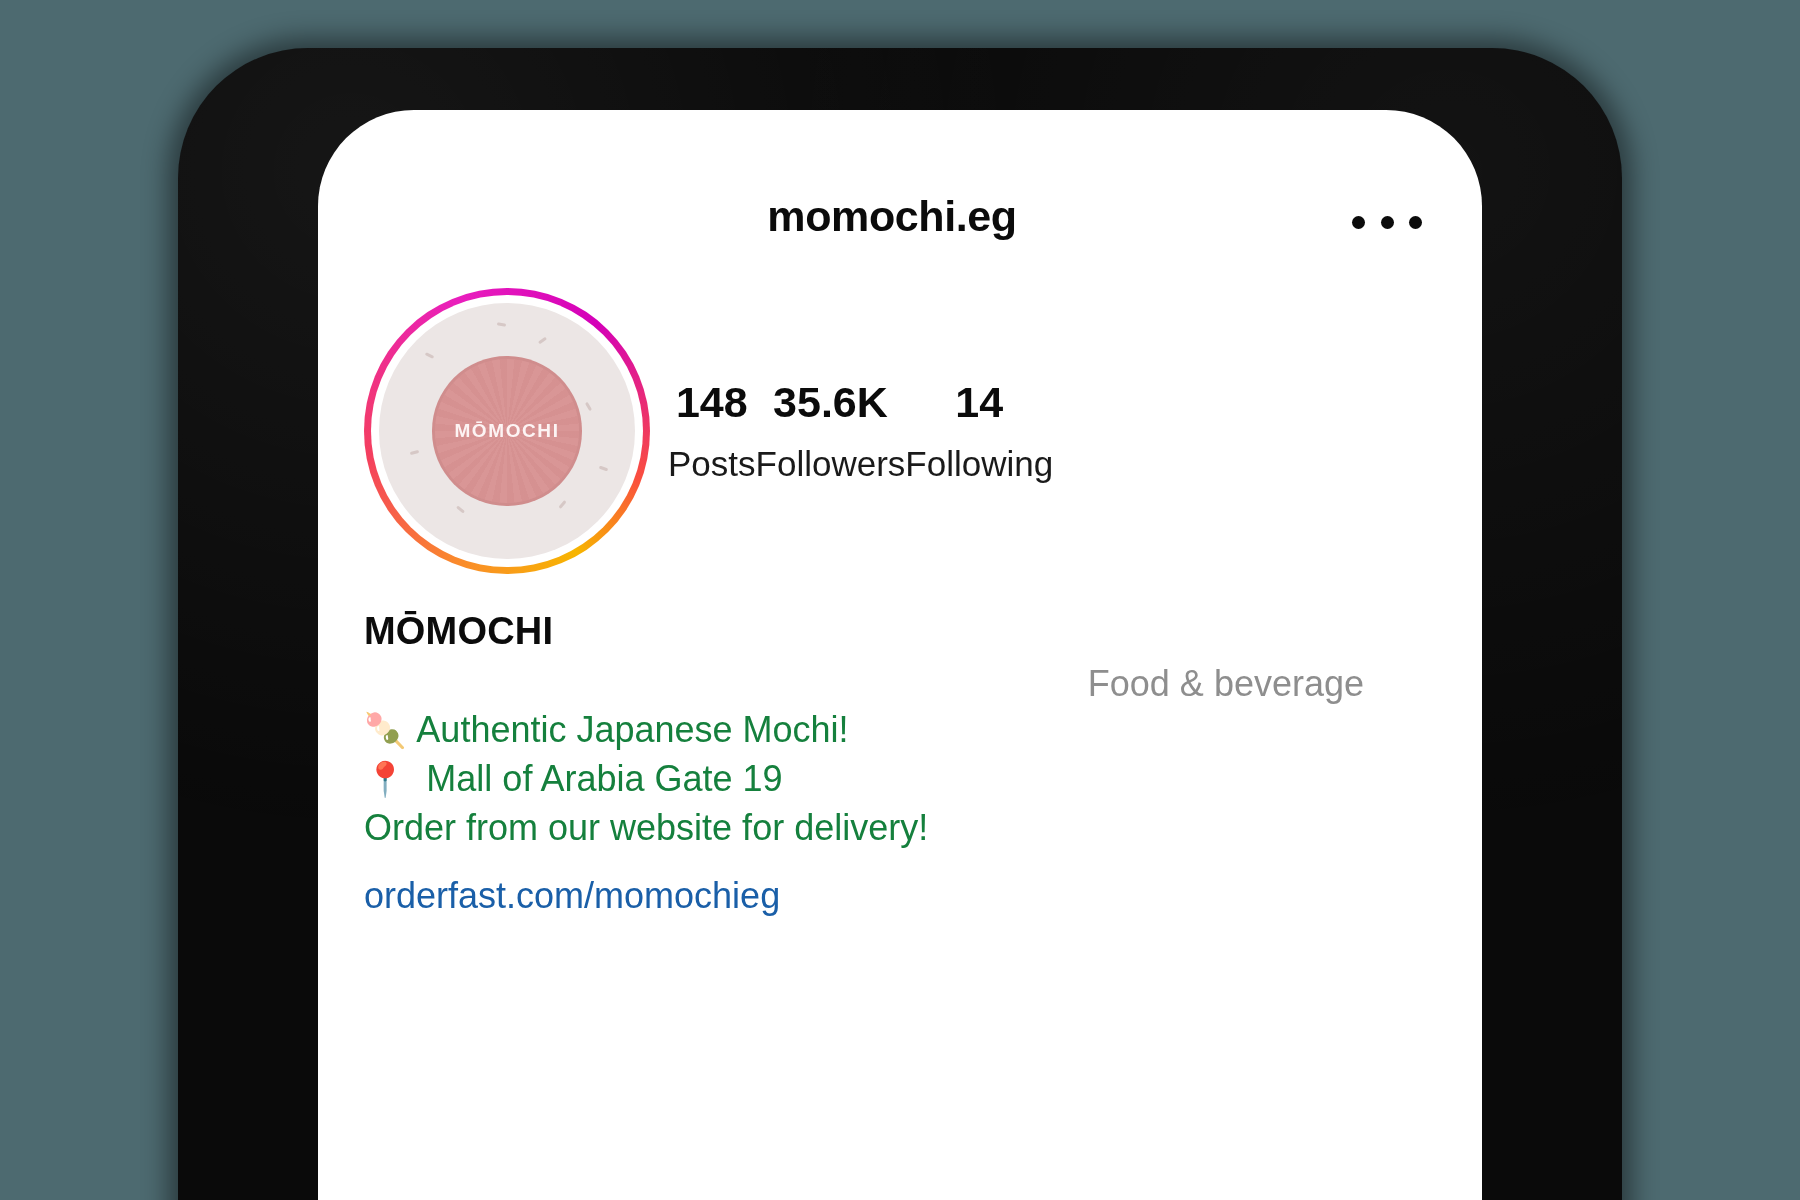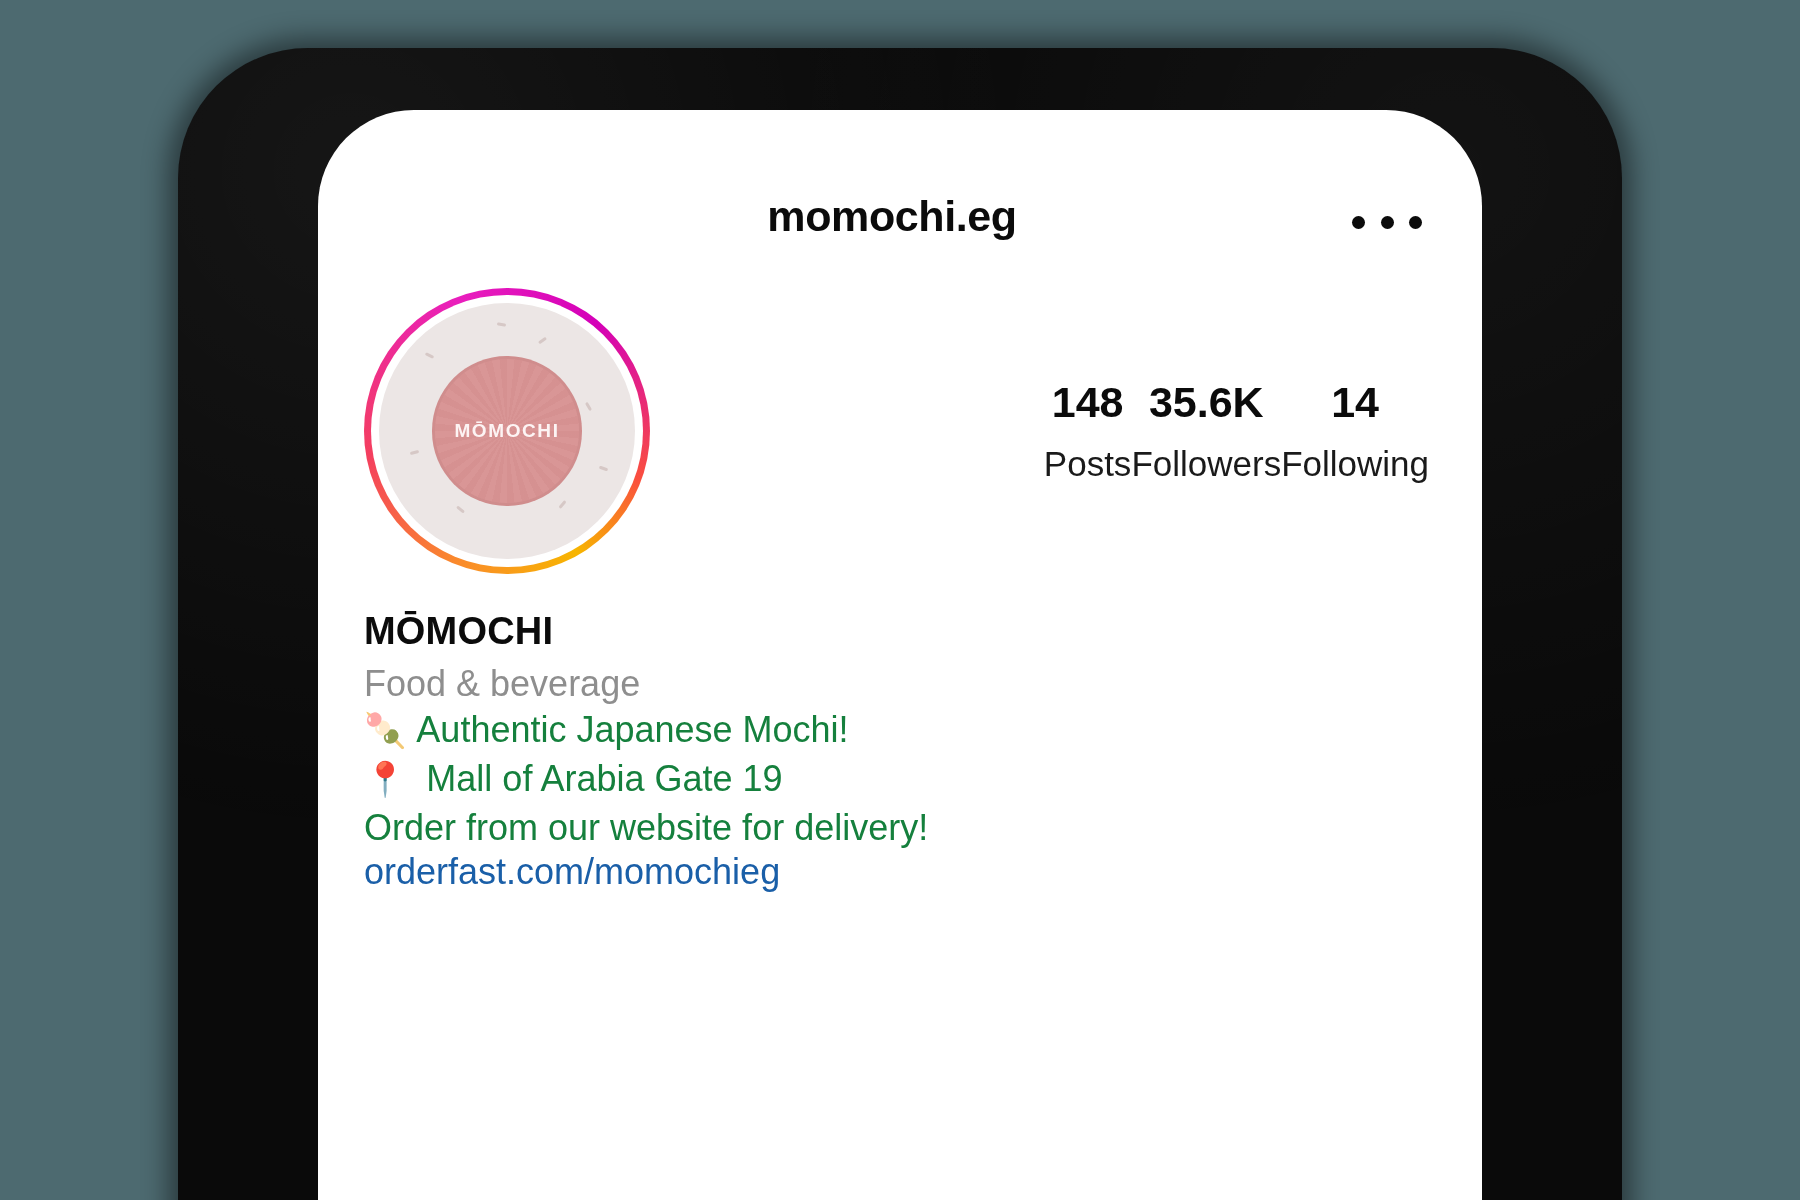--- a/index.html
+++ b/index.html
@@ -157,22 +157,22 @@
     color: #fdf4f4;
     font-size: 19px;
     letter-spacing: 1.6px;
     font-weight: 600;
   }
 
   .stats {
     flex: 1;
     display: flex;
     align-items: flex-start;
-    justify-content: flex-end;
-    padding: 0 53px 0 18px;
+    justify-content: flex-start;
+    padding: 0 20px 0 18px;
   }
   .stat {
     text-align: center;
     cursor: pointer;
   }
   .stat-value {
     font-size: 43px;
     font-weight: bold;
     color: #0b0b0b;
     line-height: 1.15;
@@ -191,35 +191,36 @@
   .bio-name {
     font-size: 38px;
     font-weight: bold;
     color: #0b0b0b;
     letter-spacing: 0.2px;
   }
   .bio-category {
     font-size: 36px;
     color: #8e8e8e;
     margin-top: 10px;
+    text-align: right;
   }
   .bio-line {
     font-size: 36px;
     color: #15803d;
     margin-top: 2px;
     line-height: 1.3;
   }
   .bio-line .emoji {
     font-size: 34px;
     margin-right: 10px;
   }
   .bio-link {
     font-size: 36px;
     color: #1a5fa8;
-    margin-top: 0;
+    margin-top: 24px;
     cursor: pointer;
   }
 </style>
 </head>
 <body>
 
 <div class="device">
   <div class="device-grain"></div>
 
   <div class="screen">

